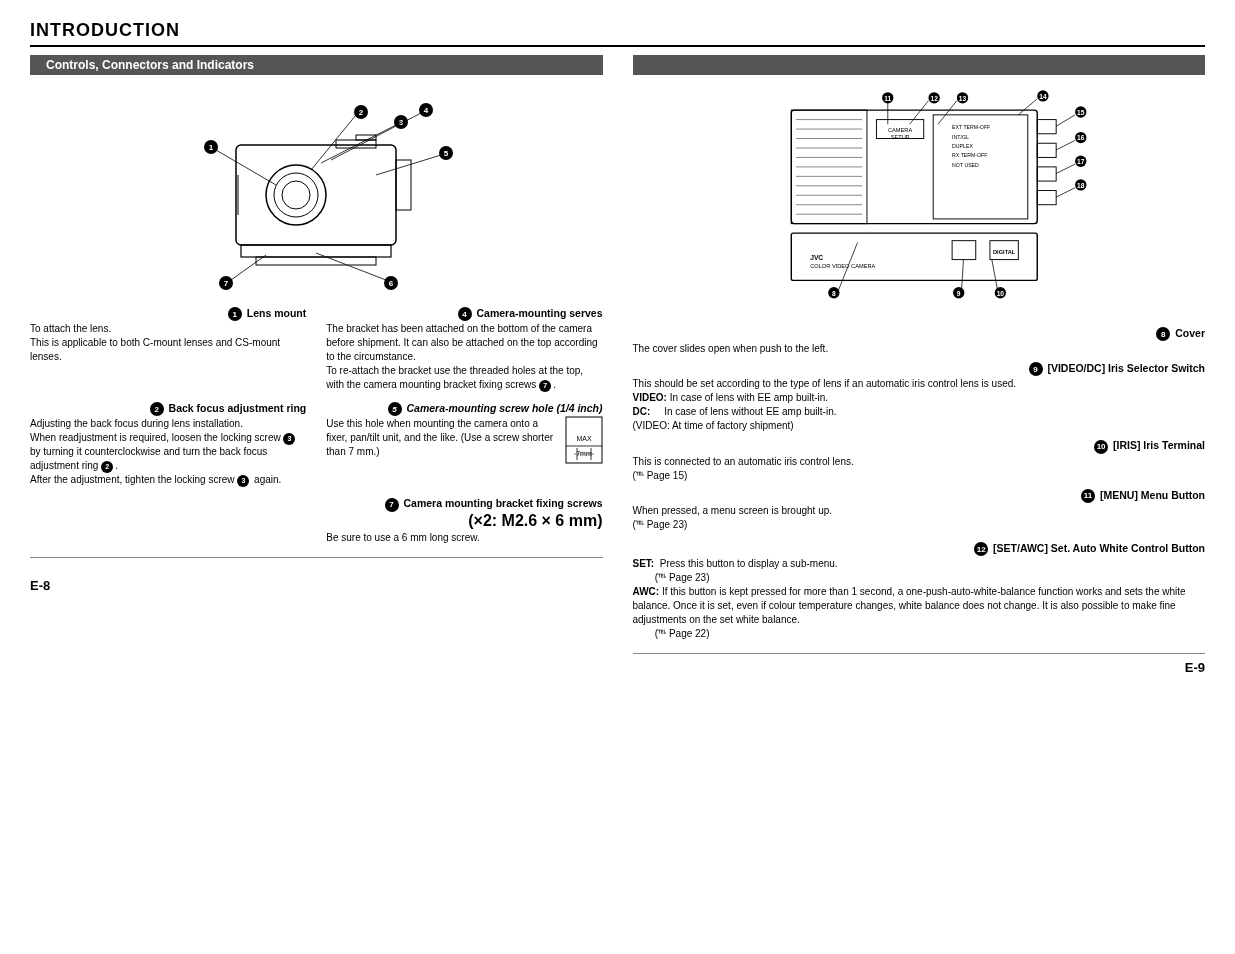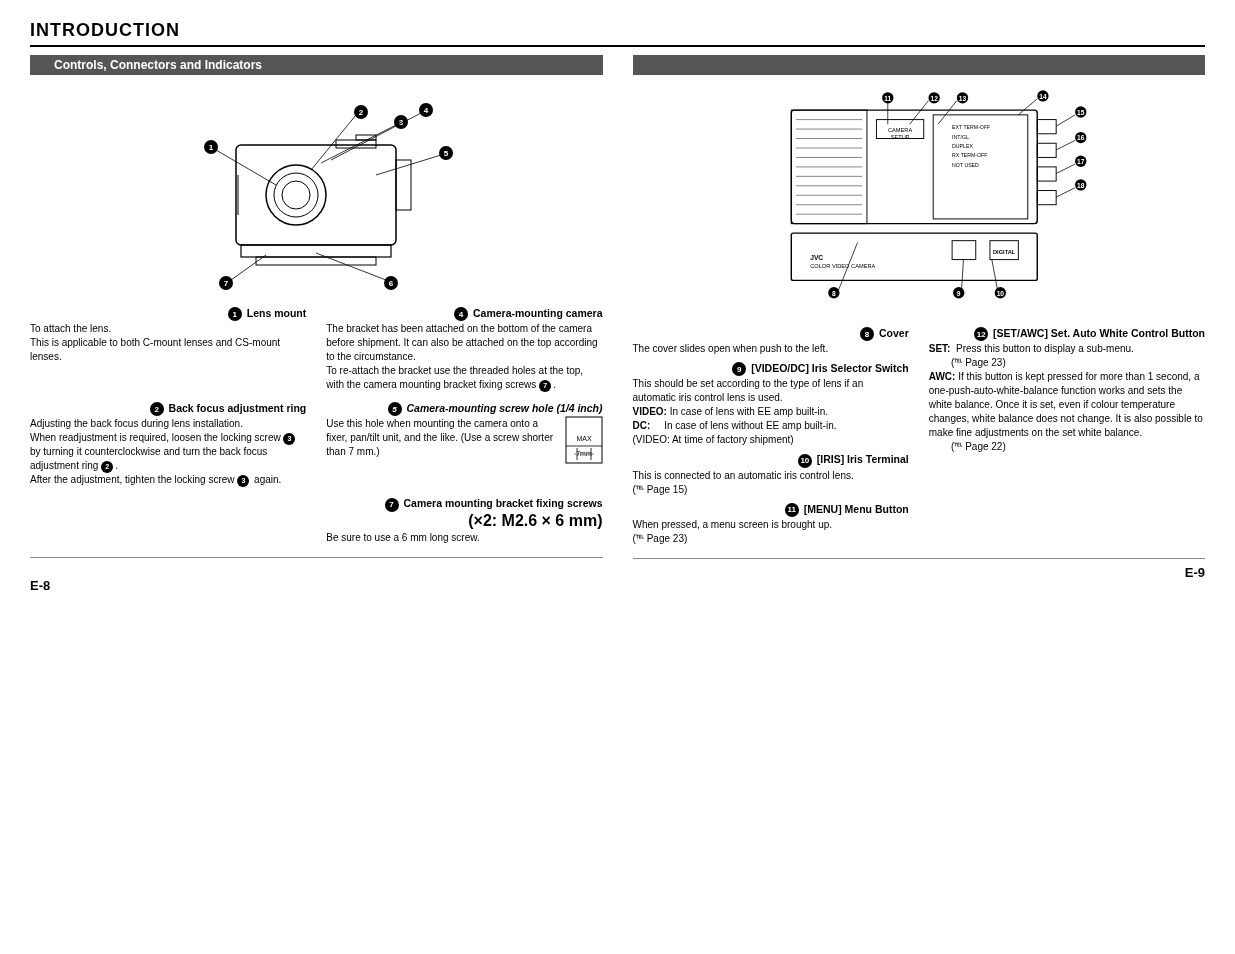--- a/index.html
+++ b/index.html
@@ -27,21 +27,21 @@
       border-bottom: 2px solid #000;
       padding-bottom: 4px;
       margin-bottom: 8px;
       letter-spacing: 1px;
     }
     .section-header {
       background: #555;
       color: #fff;
       font-size: 12px;
       font-weight: bold;
-      padding: 3px 24px;
+      padding: 3px 16px;
       margin-bottom: 10px;
     }
     .diagram-area {
       display: flex;
       justify-content: center;
       margin-bottom: 12px;
       min-height: 200px;
       position: relative;
     }
     .diagram-svg {
@@ -89,21 +89,21 @@
       display: flex;
       justify-content: center;
       margin-bottom: 12px;
     }
     .right-diagram-svg {
       width: 350px;
       height: 230px;
     }
     .right-descriptions {
       display: grid;
-      grid-template-columns: 1fr 1fr;
+      grid-template-columns: 1fr;
       gap: 4px 20px;
     }
     hr.divider {
       border: none;
       border-top: 1px solid #888;
       margin: 6px 0;
     }
   </style>
 </head>
 <body>
@@ -171,21 +171,21 @@
         <div class="desc-title">
           <span class="desc-circle">1</span>
           <span>Lens mount</span>
         </div>
         <div class="desc-body">To attach the lens.<br>This is applicable to both C-mount lenses and CS-mount lenses.</div>
       </div>
 
       <div class="desc-item">
         <div class="desc-title">
           <span class="desc-circle">4</span>
-          <span>Camera-mounting camera</span>
+          <span>Camera-mounting serves</span>
         </div>
         <div class="desc-body">The bracket has been attached on the bottom of the camera before shipment. It can also be attached on the top according to the circumstance.<br>To re-attach the bracket use the threaded holes at the top, with the camera mounting bracket fixing screws <span class="desc-circle" style="width:12px;height:12px;font-size:7px;">7</span>.</div>
       </div>
 
       <div class="desc-item">
         <div class="desc-title">
           <span class="desc-circle">2</span>
           <span>Back focus adjustment ring</span>
         </div>
         <div class="desc-body">Adjusting the back focus during lens installation.<br>When readjustment is required, loosen the locking screw <span class="desc-circle" style="width:12px;height:12px;font-size:7px;">3</span> by turning it counterclockwise and turn the back focus adjustment ring <span class="desc-circle" style="width:12px;height:12px;font-size:7px;">2</span>.<br>After the adjustment, tighten the locking screw <span class="desc-circle" style="width:12px;height:12px;font-size:7px;">3</span> again.</div>

